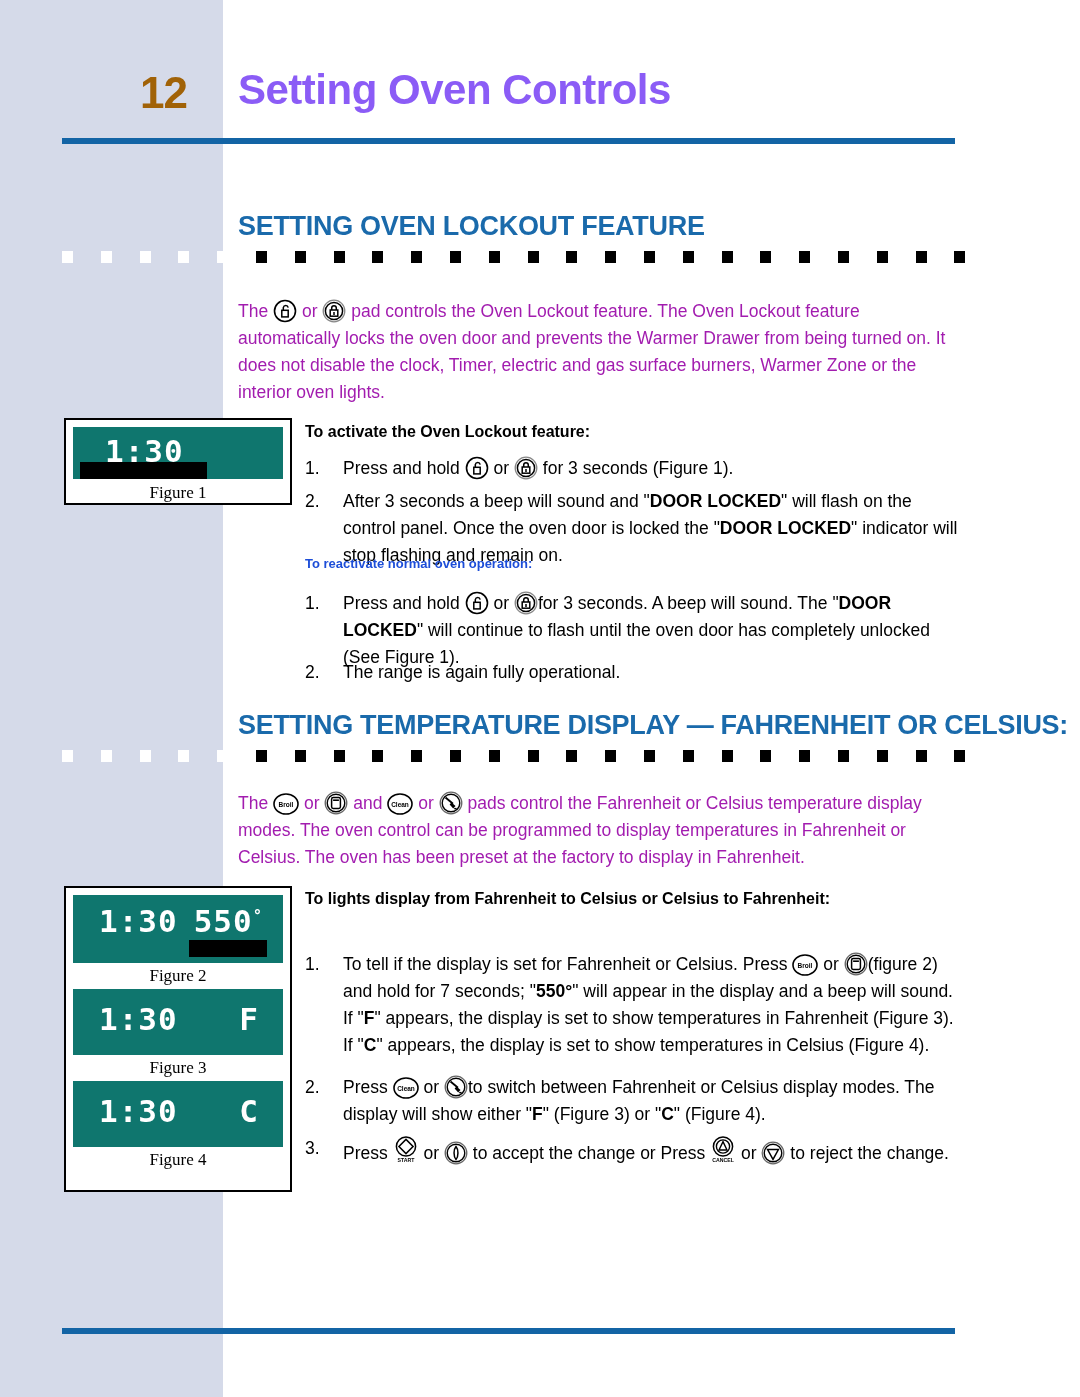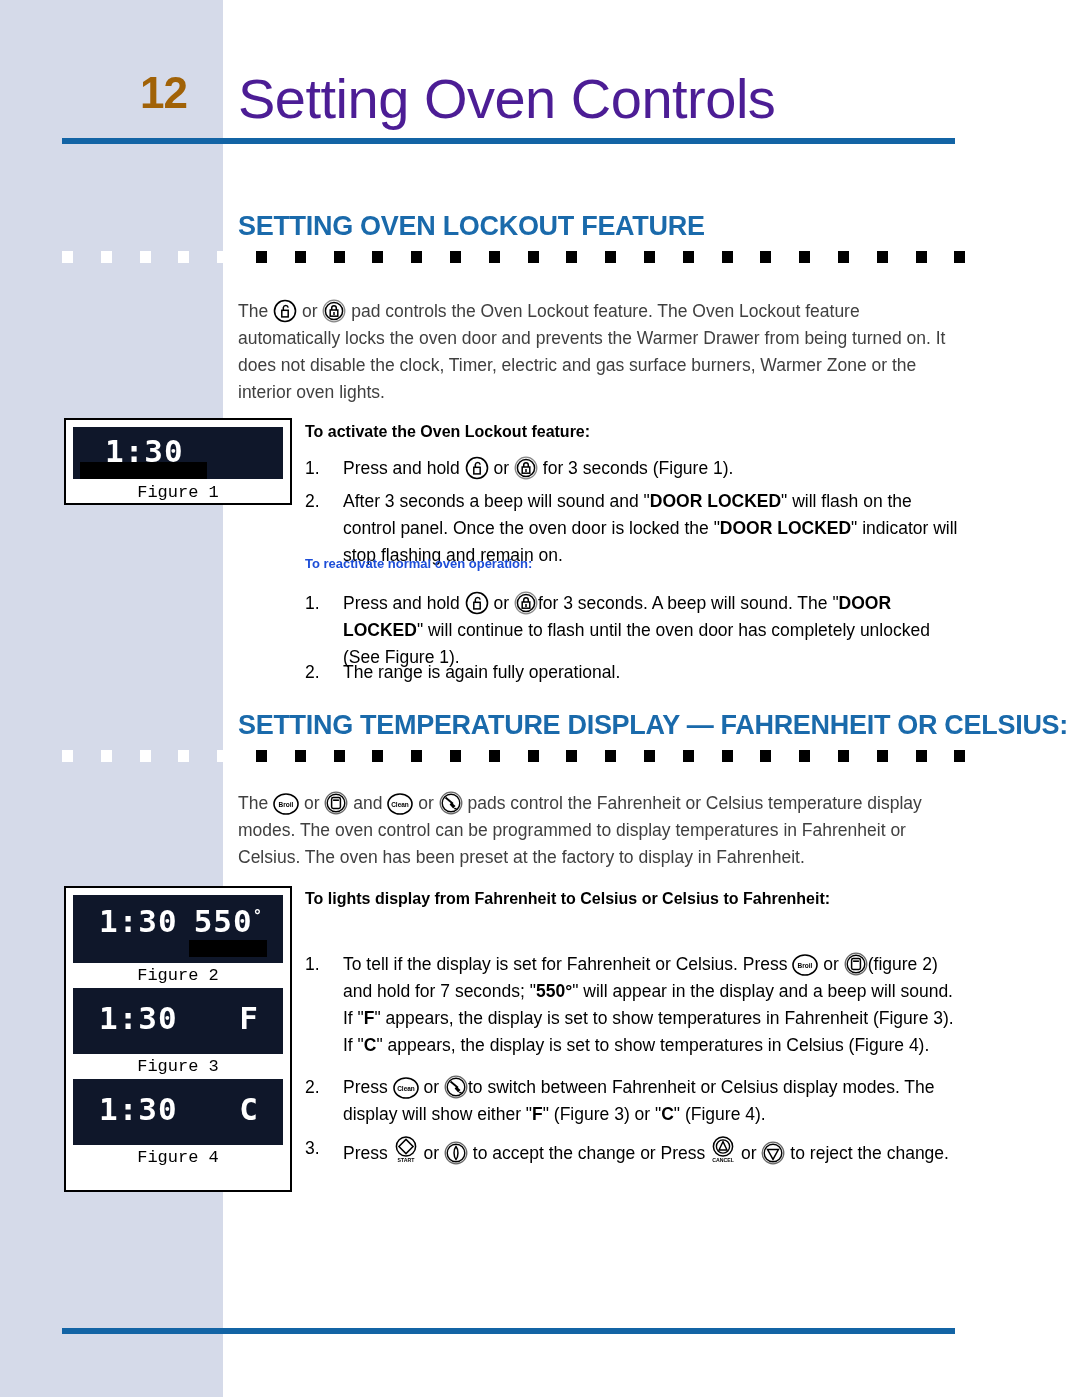--- a/index.html
+++ b/index.html
@@ -27,23 +27,23 @@
     position: absolute;
     left: 140px; top: 68px;
     font-size: 44px;
     font-weight: bold;
     color: #a16207;
     letter-spacing: -1px;
   }
   #page-title {
     position: absolute;
     left: 238px; top: 66px;
-    font-size: 56px;
-    font-weight: normal;
-    color: #4c1d95;
+    font-size: 42px;
+    font-weight: bold;
+    color: #8b5cf6;
     letter-spacing: -0.5px;
     white-space: nowrap;
   }
   #header-rule {
     position: absolute;
     left: 62px; top: 138px;
     width: 893px; height: 6px;
     background: #1364a5;
   }
   #footer-rule {
@@ -78,21 +78,21 @@
   }
   .dot-rule .dot.light {
     background: #ffffff;
   }
 
   
   .body-text {
     position: absolute;
     font-size: 17.5px;
     line-height: 27px;
-    color: #404040;
+    color: #a21caf;
     text-align: left;
   }
   .sub-heading {
     position: absolute;
     font-size: 16px;
     font-weight: bold;
     line-height: 28px;
     color: #000;
   }
   .mini-heading {
@@ -131,39 +131,39 @@
 
   
   .fig-frame {
     position: absolute;
     border: 2px solid #000;
     background: #ffffff;
     box-sizing: border-box;
   }
   .lcd {
     position: relative;
-    background: #0f172a;
+    background: #0f766e;
     box-sizing: border-box;
   }
   .lcd .seg {
     position: absolute;
     color: #ffffff;
     font-family: "DejaVu Sans Mono", monospace;
     font-weight: bold;
     letter-spacing: 1px;
   }
   .lcd .blackbar {
     position: absolute;
     background: #000000;
   }
   .fig-caption {
     text-align: center;
     font-size: 17px;
     color: #000;
-    font-family: Liberation Mono, monospace;
+    font-family: Liberation Serif, serif;
   }
   .deg {
     font-size: 0.5em;
     vertical-align: super;
   }
 </style>
 </head>
 <body>
 
 <div id="sidebar-band"></div>

